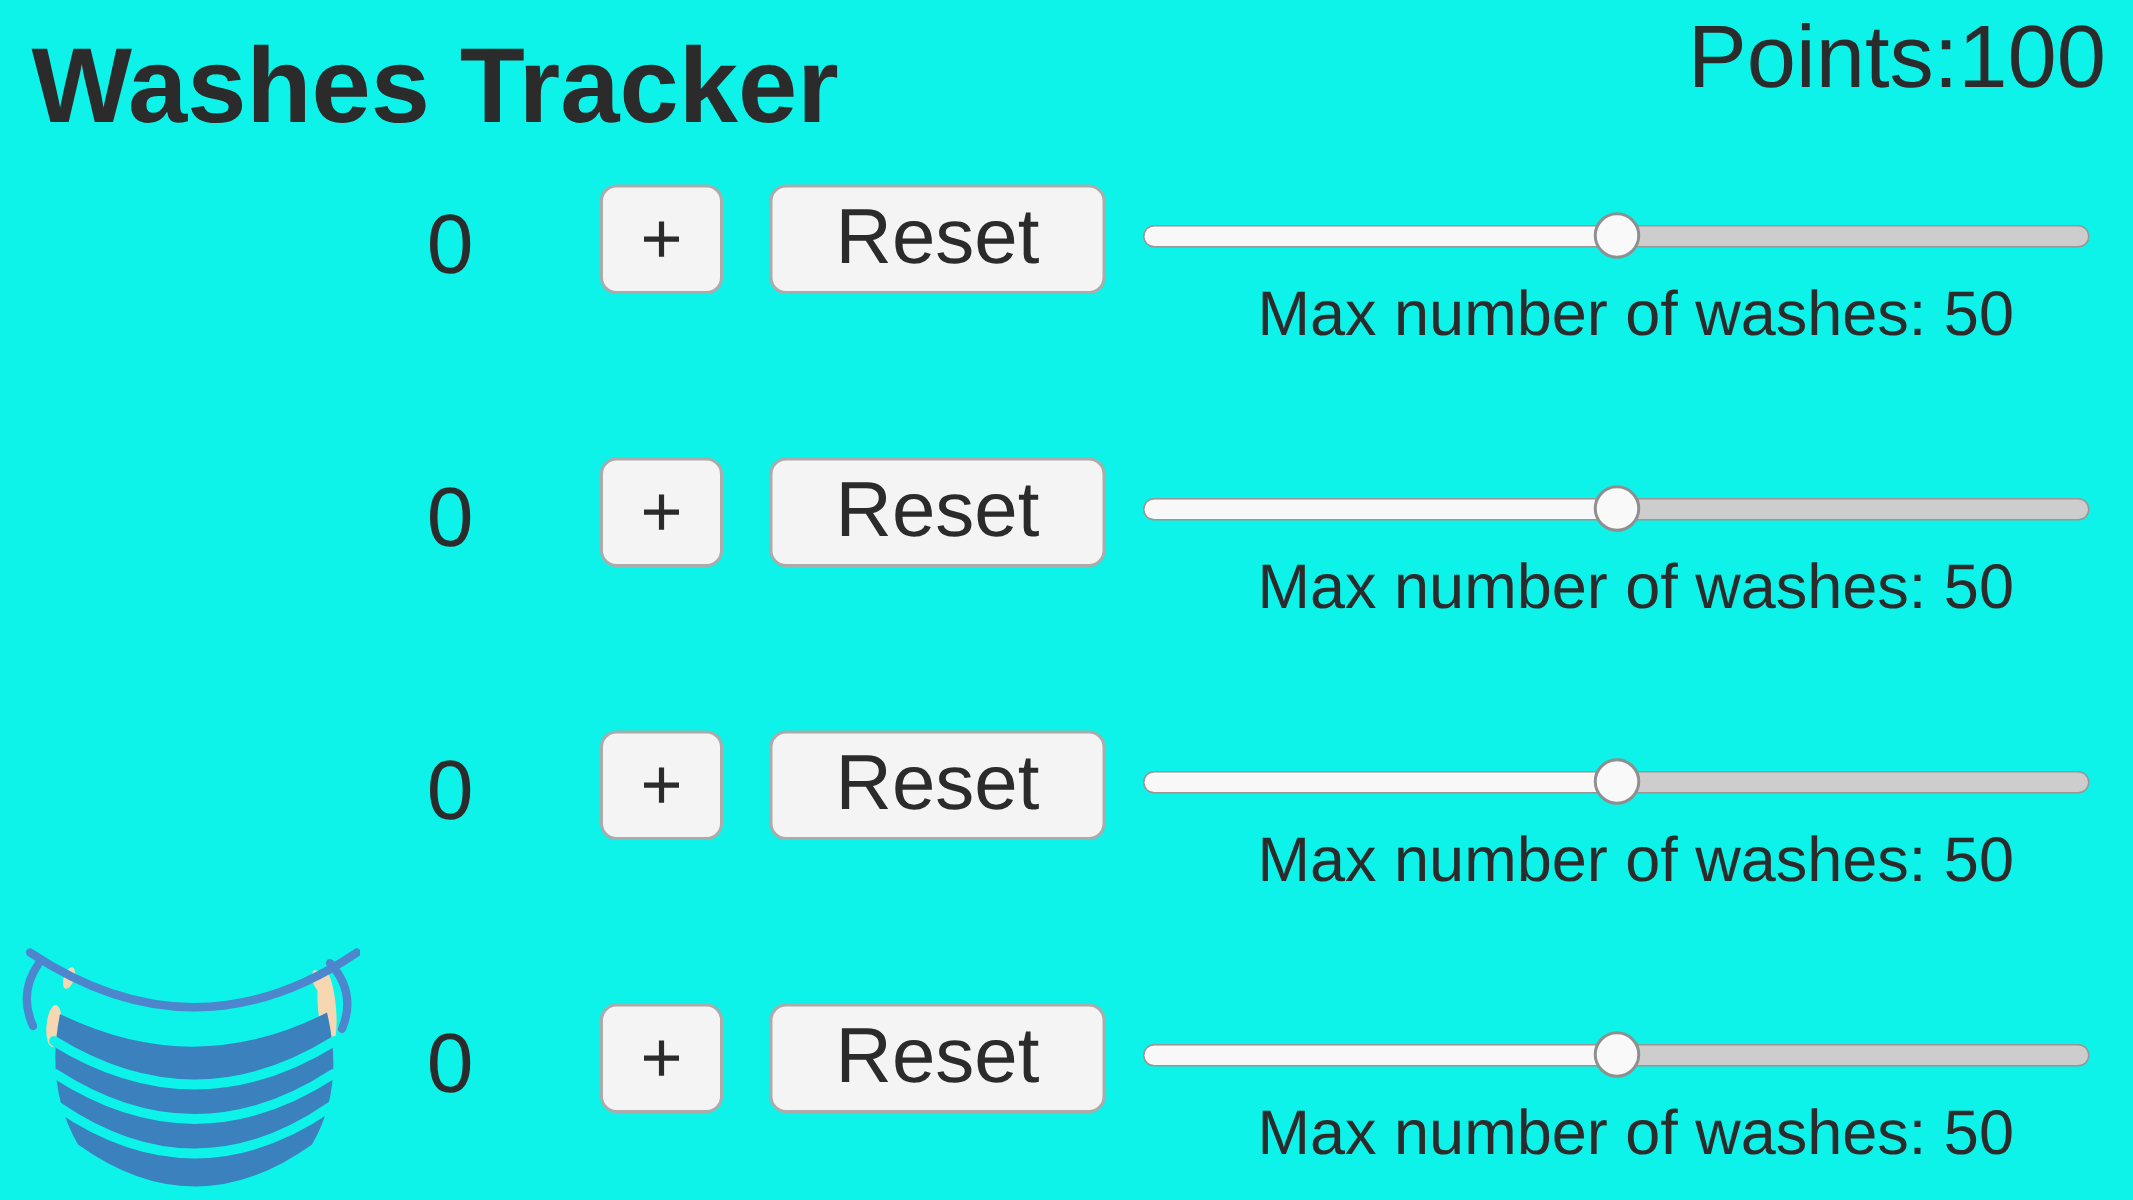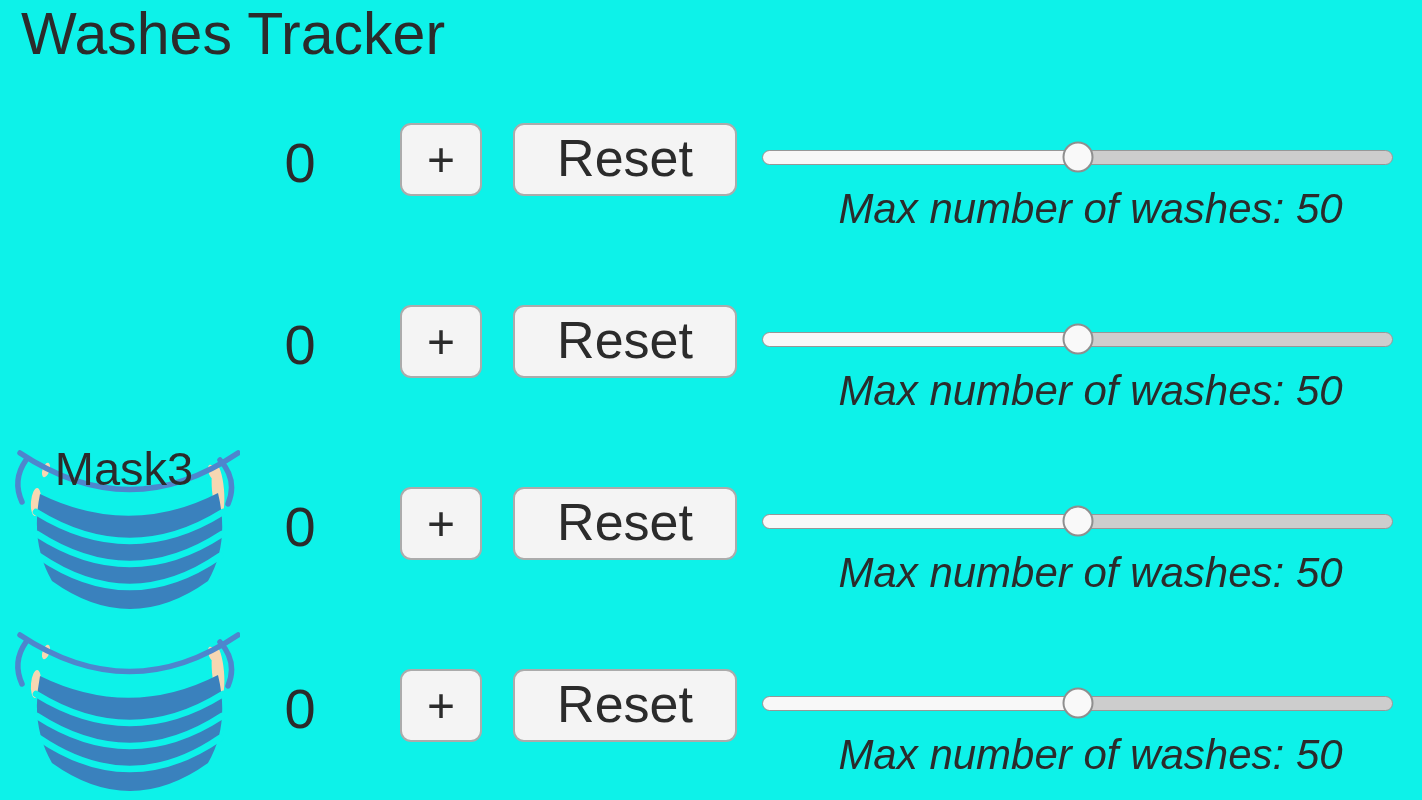--- a/index.html
+++ b/index.html
@@ -6,22 +6,22 @@
   html,body { width:1422px; height:800px; overflow:hidden; }
   body {
     font-family:"Liberation Sans", sans-serif;
     background:var(--background,#0df2e9);
     color:var(--text,#2b2b2b);
   }
   .app { position:relative; width:1422px; height:800px; }
 
   
   .title {
-    position:absolute; left:21px; top:0;
-    font-size:59px; font-weight:400; letter-spacing:0;
+    position:absolute; left:21px; top:17px;
+    font-size:71px; font-weight:700; letter-spacing:0;
   }
   .points {
     position:absolute; right:18px; top:4px;
     font-size:59px; font-weight:400; white-space:nowrap;
   }
 
   
   .row { position:absolute; left:0; width:1422px; height:181px; }
   .row:nth-of-type(1){ top:84px; }
   .row:nth-of-type(2){ top:266px; }
@@ -78,29 +78,30 @@
   .slider-thumb {
     position:absolute; top:73px; left:50%;
     width:31px; height:31px;
     transform:translate(-50%,-50%);
     background:var(--thumb-bg,#f9f9f9);
     border:2px solid var(--thumb-border,#8f8f8f);
     border-radius:50%;
   }
   .slider-label {
     position:absolute; left:13px; top:104px; width:100%;
-    text-align:center; font-size:42px; line-height:42px; white-space:nowrap;font-style:italic;
+    text-align:center; font-size:42px; line-height:42px; white-space:nowrap;
   }
 </style>
 </head>
 <body>
 
 <div class="app">
 
   <div class="title">Washes Tracker</div>
+  <div class="points"><span>Points:</span><span>100</span></div>
 
   <section class="row">
     <div class="count">0</div>
     <button class="plus-btn">+</button>
     <button class="reset-btn">Reset</button>
     <div class="slider-group">
       <div class="slider">
         <div class="slider-fill" style="width: 50%;"></div>
       </div>
       <div class="slider-thumb" style="left: 50%;"></div>
@@ -115,36 +116,20 @@
     <div class="slider-group">
       <div class="slider">
         <div class="slider-fill" style="width: 50%;"></div>
       </div>
       <div class="slider-thumb" style="left: 50%;"></div>
       <div class="slider-label">Max number of washes: 50</div>
     </div>
   </section>
 
   <section class="row">
-    <div class="mask">
-      <svg viewBox="0 0 232 170" width="232" height="170">
-        <ellipse class="skin" cx="38" cy="22" rx="3.5" ry="7.5" transform="rotate(18 38 22)"></ellipse>
-        <ellipse class="skin" cx="204" cy="24" rx="3.5" ry="7.5" transform="rotate(-18 204 24)"></ellipse>
-        <ellipse class="skin" cx="28" cy="54" rx="5" ry="14" transform="rotate(5 28 54)"></ellipse>
-        <ellipse class="skin" cx="210" cy="42" rx="6" ry="26" transform="rotate(-5 210 42)"></ellipse>
-        <path class="strap" d="M 18,12 Q 4,32 14,54"></path>
-        <path class="strap" d="M 212,12 Q 230,32 220,56"></path>
-        <path class="strap" d="M 12,5 Q 122,78 230,5"></path>
-        <path class="bodyfill" d="M 32,46 Q 122,90 210,45 Q 222,95 200,133 Q 122,189 44,133 Q 22,95 32,46 Z"></path>
-        <path class="pleat" d="M 28,64 Q 122,122 215,64"></path>
-        <path class="pleat" d="M 29,86 Q 122,146 214,86"></path>
-        <path class="pleat" d="M 31,108 Q 122,170 212,108"></path>
-      </svg>
-      <div class="mask-label">Mask3</div>
-    </div>
     <div class="count">0</div>
     <button class="plus-btn">+</button>
     <button class="reset-btn">Reset</button>
     <div class="slider-group">
       <div class="slider">
         <div class="slider-fill" style="width: 50%;"></div>
       </div>
       <div class="slider-thumb" style="left: 50%;"></div>
       <div class="slider-label">Max number of washes: 50</div>
     </div>

